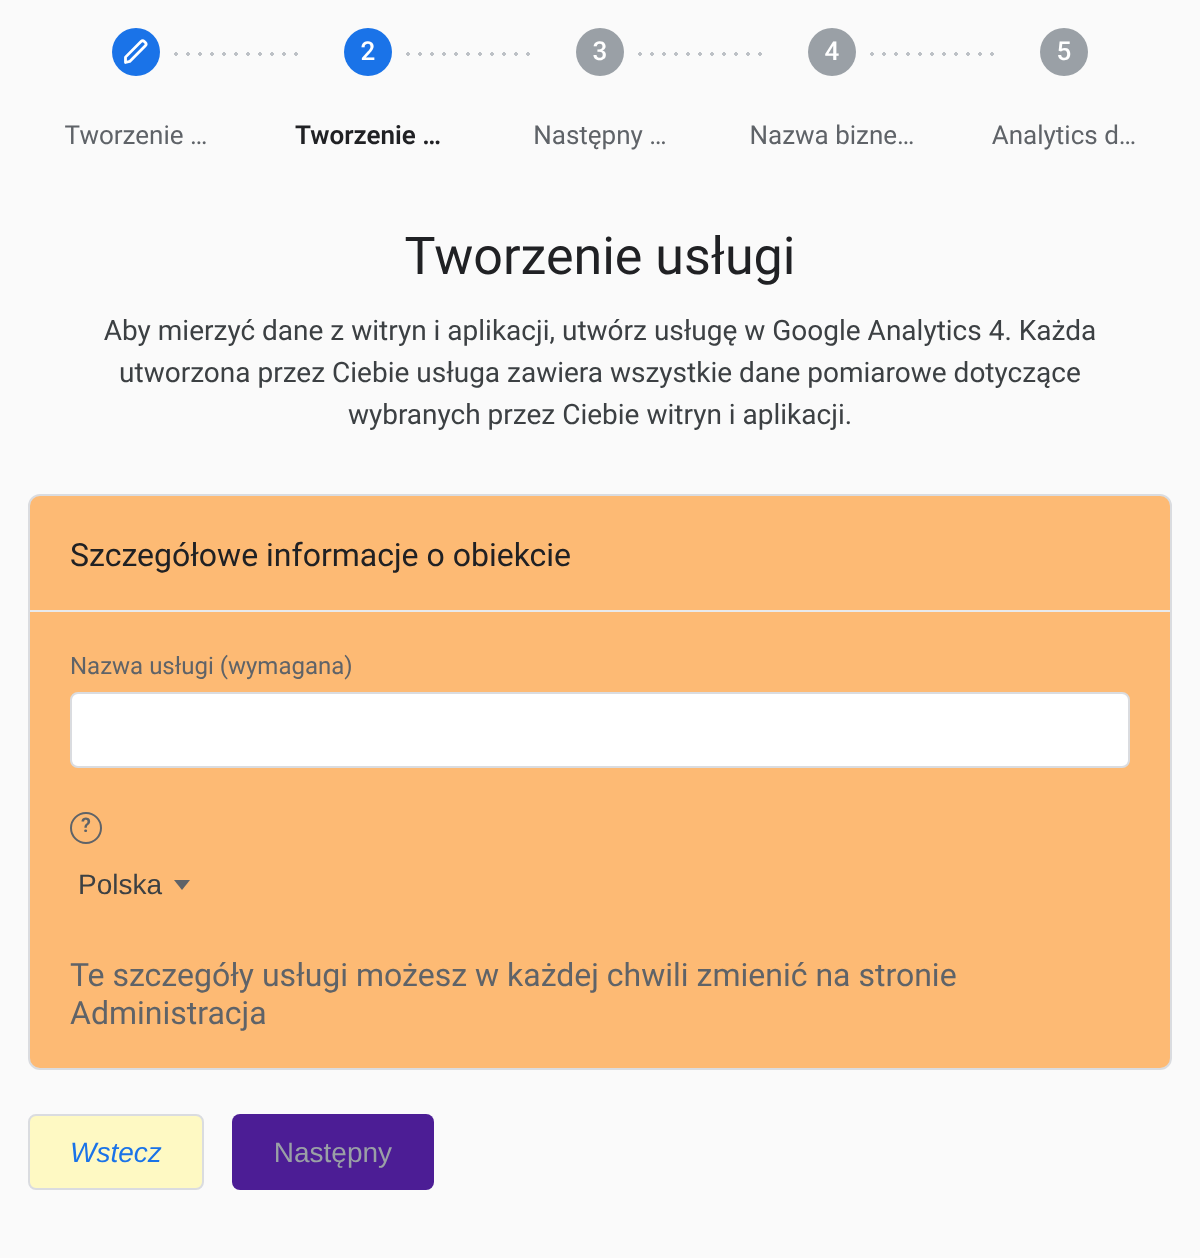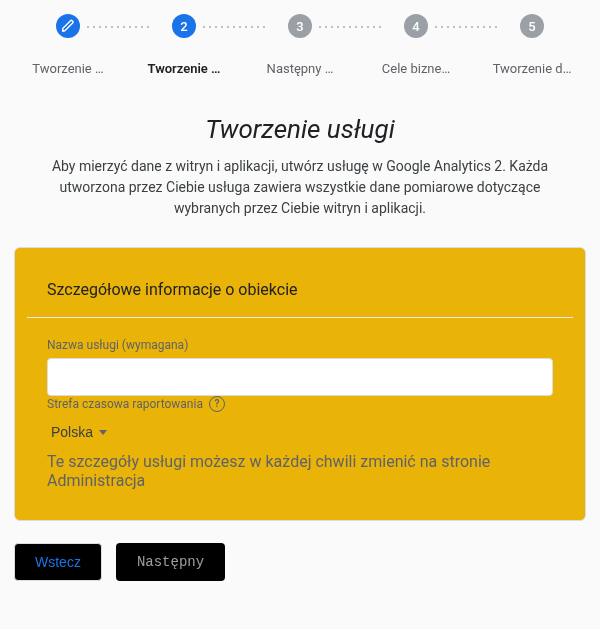--- a/index.html
+++ b/index.html
@@ -65,36 +65,35 @@
     color: #202124;
     font-weight: 600;
   }
 
   .page-title {
     text-align: center;
     font-size: 26px;
     color: #202124;
     margin: 38px 0 12px 0;
     font-weight: 400;
-    font-style: italic;
   }
   .page-subtitle {
     text-align: center;
     font-size: 14px;
     line-height: 1.5;
     color: #3c4043;
     margin: 0 30px 28px 30px;
   }
 
   .card {
-    background: #eab308;
+    background: #fdba74;
     border: 1px solid #dadce0;
     border-radius: 6px;
     margin: 0 14px;
-    padding: 12px;
+    padding: 0;
   }
   .card-header {
     font-size: 16px;
     color: #202124;
     padding: 20px 20px 18px 20px;
     border-bottom: 1px solid #e8eaed;
   }
   .card-body {
     padding: 20px 20px 18px 20px;
   }
@@ -148,21 +147,21 @@
     border: none;
     background: none;
   }
   .dropdown .caret {
     width: 0;
     height: 0;
     border-left: 4px solid transparent;
     border-right: 4px solid transparent;
     border-top: 5px solid #5f6368;
   }
-  .block { }
+  .block { margin-bottom: 22px; }
   .note {
     font-size: 16px;
     color: #5f6368;
     margin-top: 6px;
   }
 
   .footer {
     display: flex;
     gap: 14px;
     padding: 22px 14px 22px 14px;
@@ -176,27 +175,27 @@
     cursor: pointer;
     display: inline-flex;
     align-items: center;
     justify-content: center;
     border: 1px solid transparent;
     background: none;
   }
   .btn-outline {
     border-color: #dadce0;
     color: #1a73e8;
-    background: #000000;
+    background: #fef9c3;
+    font-style: italic;
   }
   .btn-disabled {
-    background: #000000;
+    background: #4c1d95;
     color: #9aa0a6;
     cursor: default;
-    font-family: Liberation Mono, monospace;
   }
 </style>
 </head>
 <body>
 
 <div class="stepper">
 
   <div class="step">
     <div class="step-circle done">
       <svg viewBox="0 0 24 24" fill="none" stroke="#fff" stroke-width="2.4" stroke-linecap="round" stroke-linejoin="round">
@@ -211,45 +210,44 @@
     <div class="step-label">Tworzenie …</div>
   </div>
 
   <div class="step">
     <div class="step-circle">3</div>
     <div class="step-label">Następny …</div>
   </div>
 
   <div class="step">
     <div class="step-circle">4</div>
-    <div class="step-label">Cele bizne…</div>
+    <div class="step-label">Nazwa bizne…</div>
   </div>
 
   <div class="step">
     <div class="step-circle">5</div>
-    <div class="step-label">Tworzenie d…</div>
+    <div class="step-label">Analytics d…</div>
   </div>
 
 </div>
 
 <h1 class="page-title">Tworzenie usługi</h1>
-<p class="page-subtitle">Aby mierzyć dane z witryn i aplikacji, utwórz usługę w Google Analytics 2. Każda utworzona przez Ciebie usługa zawiera wszystkie dane pomiarowe dotyczące wybranych przez Ciebie witryn i aplikacji.</p>
+<p class="page-subtitle">Aby mierzyć dane z witryn i aplikacji, utwórz usługę w Google Analytics 4. Każda utworzona przez Ciebie usługa zawiera wszystkie dane pomiarowe dotyczące wybranych przez Ciebie witryn i aplikacji.</p>
 
 <div class="card">
   <div class="card-header">Szczegółowe informacje o obiekcie</div>
   <div class="card-body">
 
     <div class="block">
       <div class="field-label">Nazwa usługi (wymagana)</div>
       <input type="text" class="text-input" value="" style="">
     </div>
 
     <div class="block">
       <div class="field-label">
-        <span>Strefa czasowa raportowania</span>
         <span class="help-icon">?</span>
       </div>
       <div class="dropdown-row">
         <button class="dropdown">
           <span>Polska</span>
           <span class="caret"></span>
         </button>
       </div>
     </div>
 

